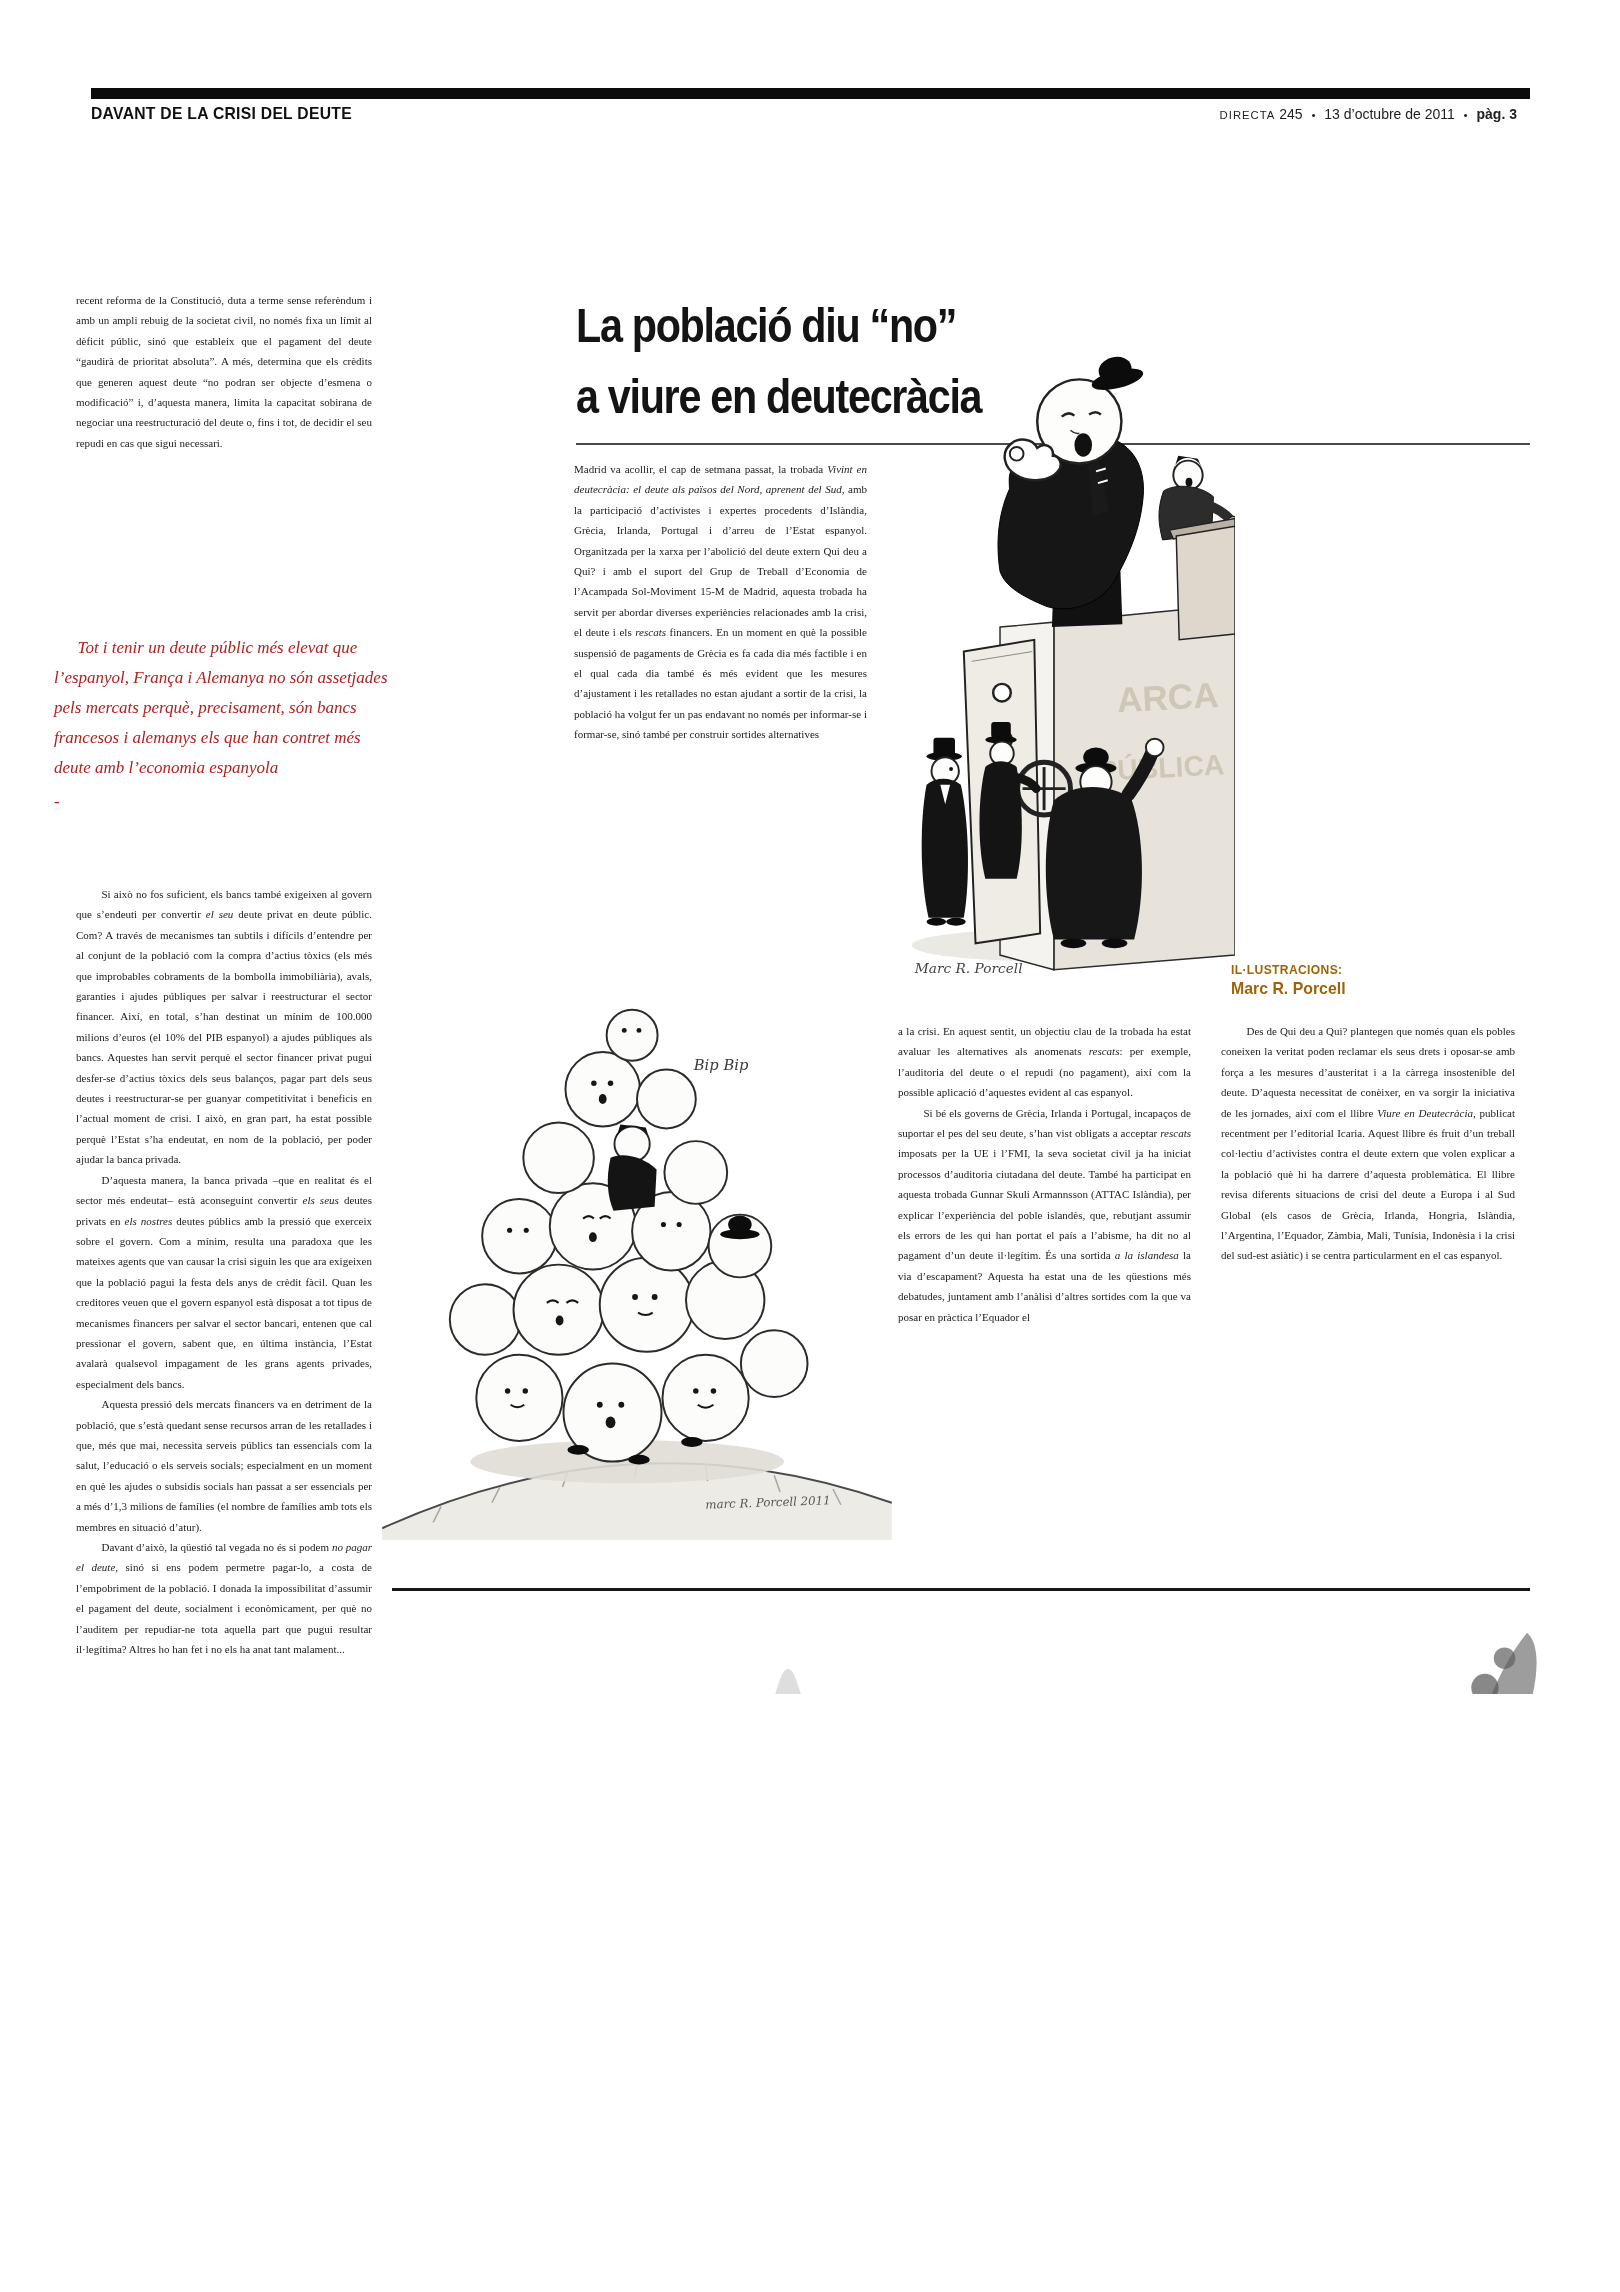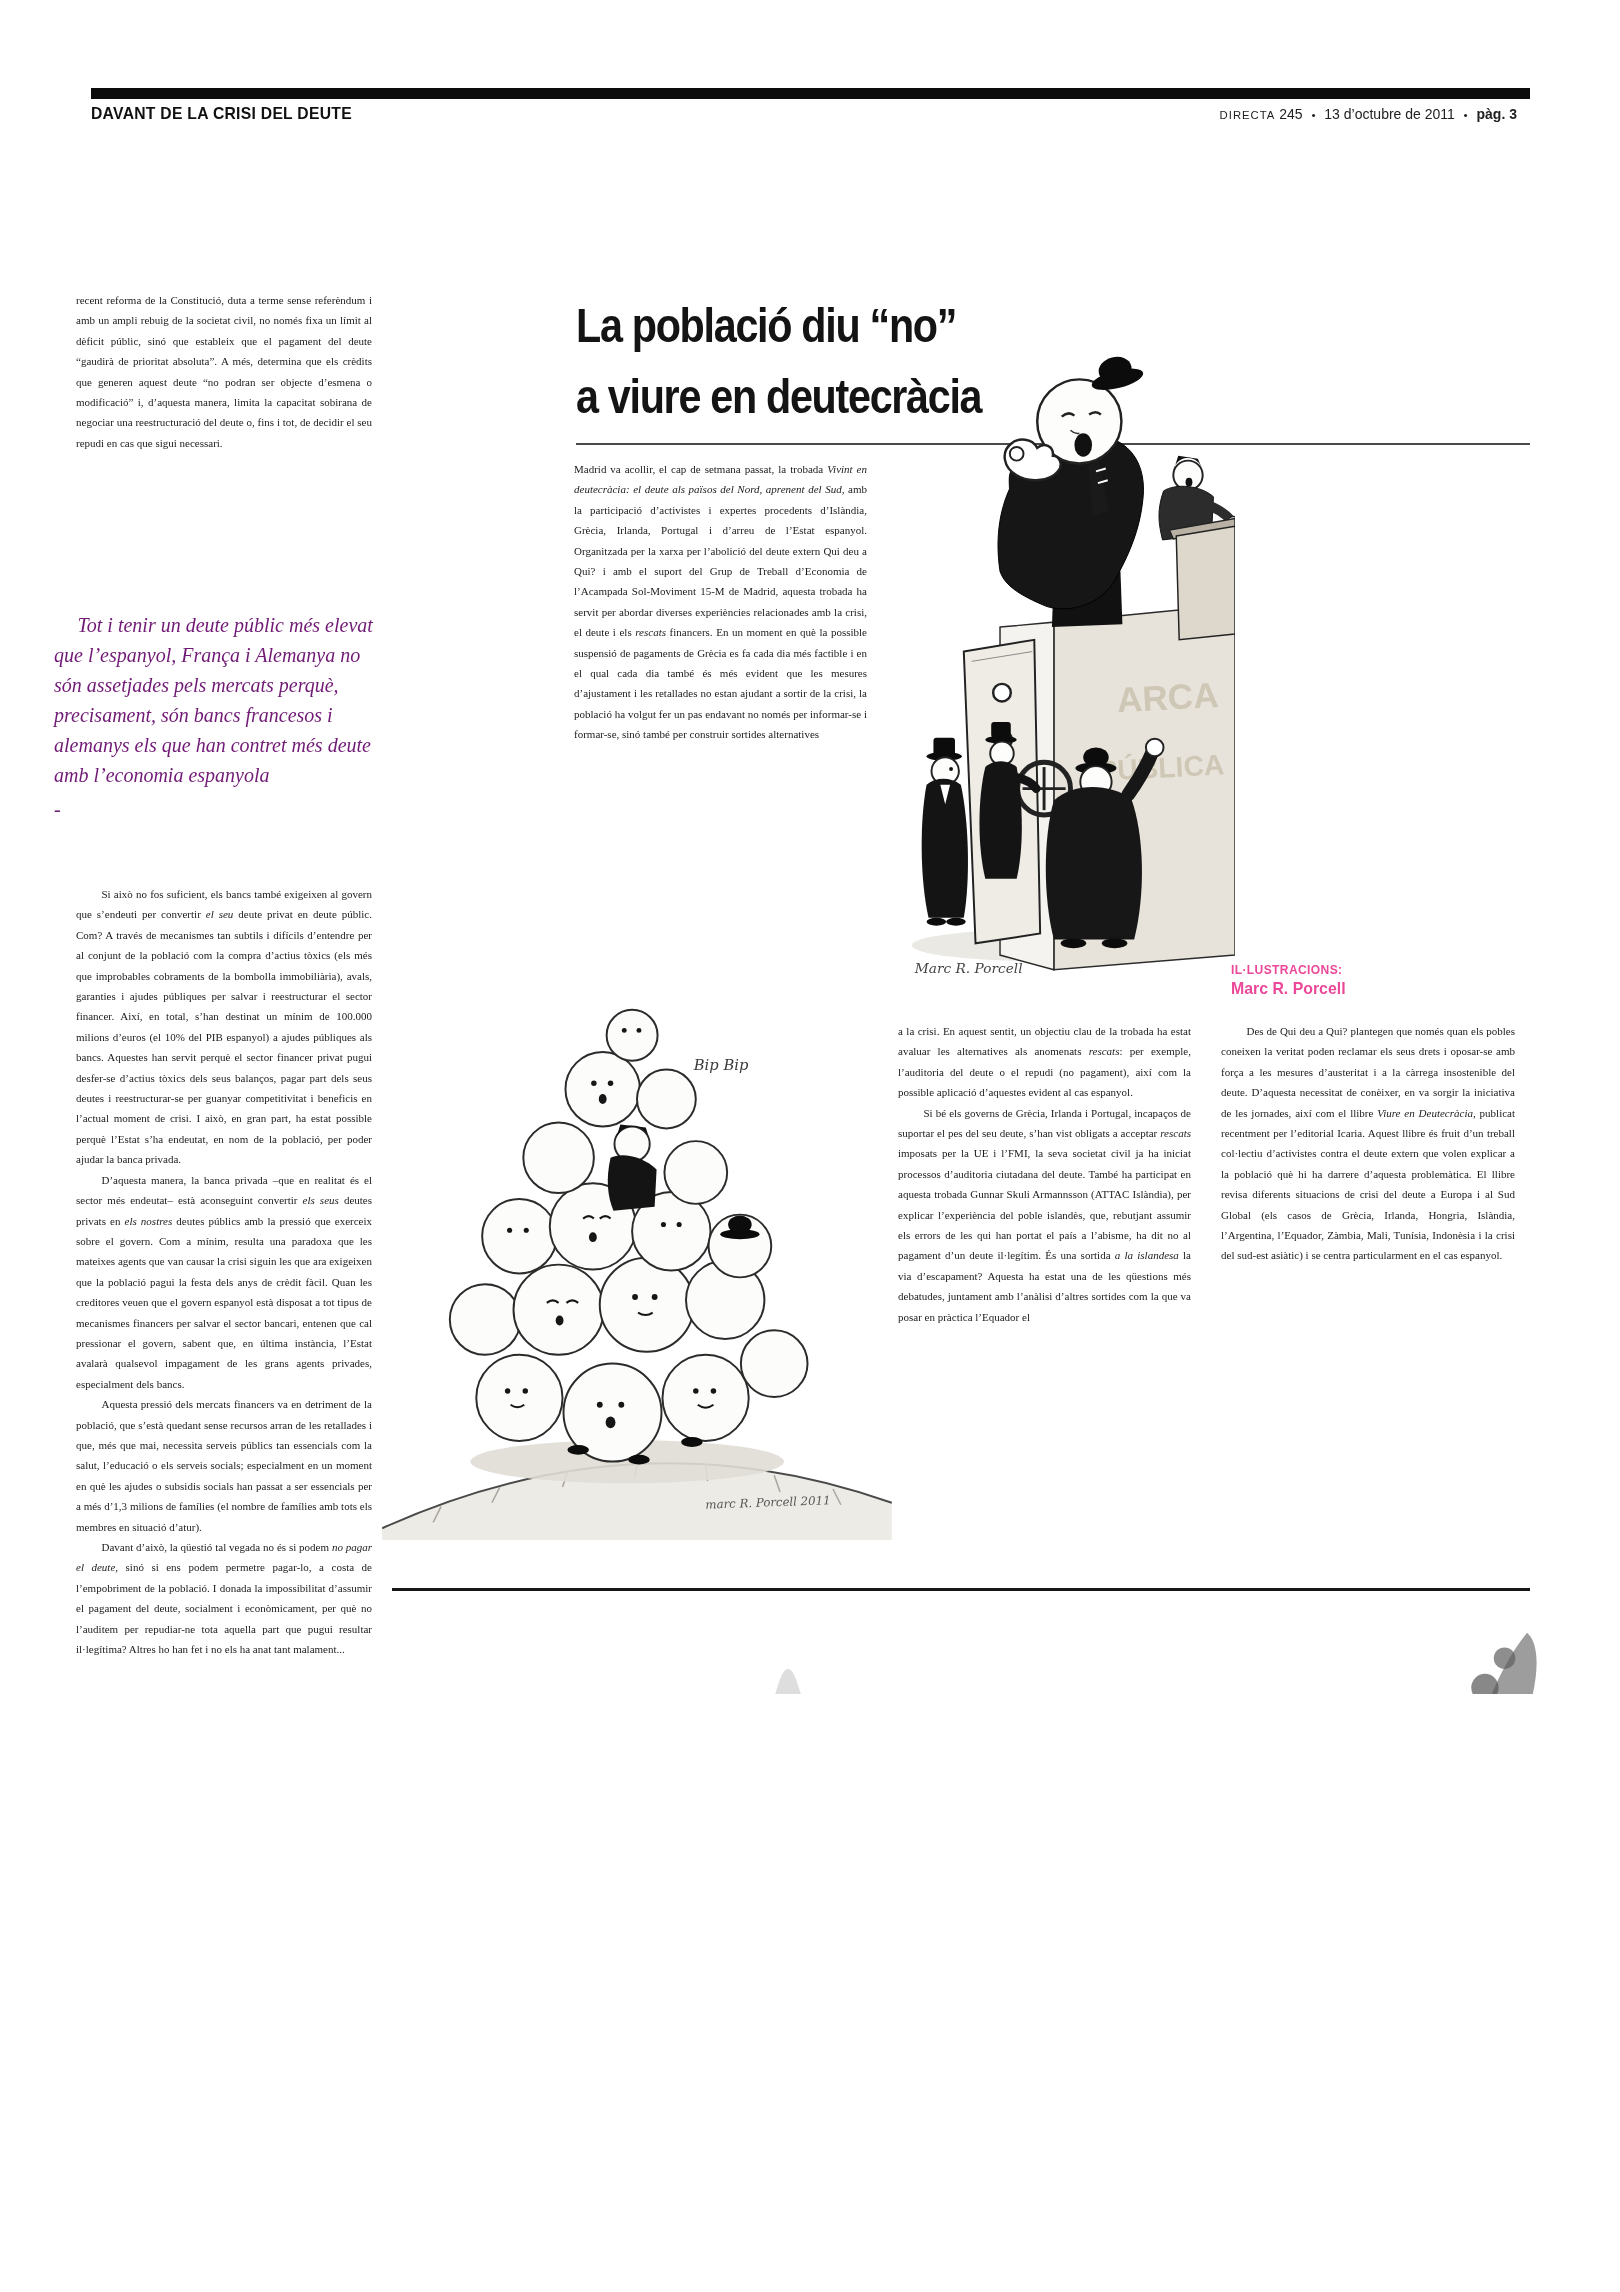--- a/index.html
+++ b/index.html
@@ -21,25 +21,25 @@
   .rule-head{position:absolute;left:576px;top:443px;width:954px;height:2px;background:#4a4a4a}
   .rule-mid{position:absolute;left:392px;top:1588px;width:1138px;height:2.9px;background:#161616}
   .col{position:absolute;text-align:justify;font-size:11px;line-height:20.4px;color:#1b1b1b}
   .col p.bp{margin:0}
   .col p.ind{text-indent:25.5px}
   .col1a{left:76px;top:290px;width:296px}
   .col1b{left:76px;top:884px;width:296px}
   .col2{left:574px;top:459px;width:293px}
   .col3{left:898px;top:1021px;width:293px}
   .col4{left:1221px;top:1021px;width:294px}
-  .quote{position:absolute;left:54px;top:610px;width:338px;font-style:italic;
-         font-size:20px;line-height:30px;color:#701a75;text-align:left}
+  .quote{position:absolute;left:54px;top:633px;width:338px;font-style:italic;
+         font-size:17px;line-height:30px;color:#b91c1c;text-align:left}
   .quote .qtext{display:block;text-indent:23.5px}
   .quote .qdash{display:block;margin-top:3.9px}
-  .credit{position:absolute;left:1231px;top:963px;font-family:"Liberation Sans",sans-serif;color:#ec4899}
+  .credit{position:absolute;left:1231px;top:963px;font-family:"Liberation Sans",sans-serif;color:#a16207}
   .credit .c1{font-size:12.7px;font-weight:700;letter-spacing:0.4px;transform:scaleX(.95);transform-origin:left}
   .credit .c2{font-size:16.7px;font-weight:700;margin-top:2px;transform:scaleX(.95);transform-origin:left}
   .illo{position:absolute}
   .illo svg{display:block;width:100%;height:100%}
   .illo1{left:907px;top:328px;width:328px;height:652px}
   .illo2{left:382px;top:952px;width:510px;height:588px}
   .illo3{left:549px;top:1619px;width:1000px;height:627px}
 </style>
 </head>
 <body>

